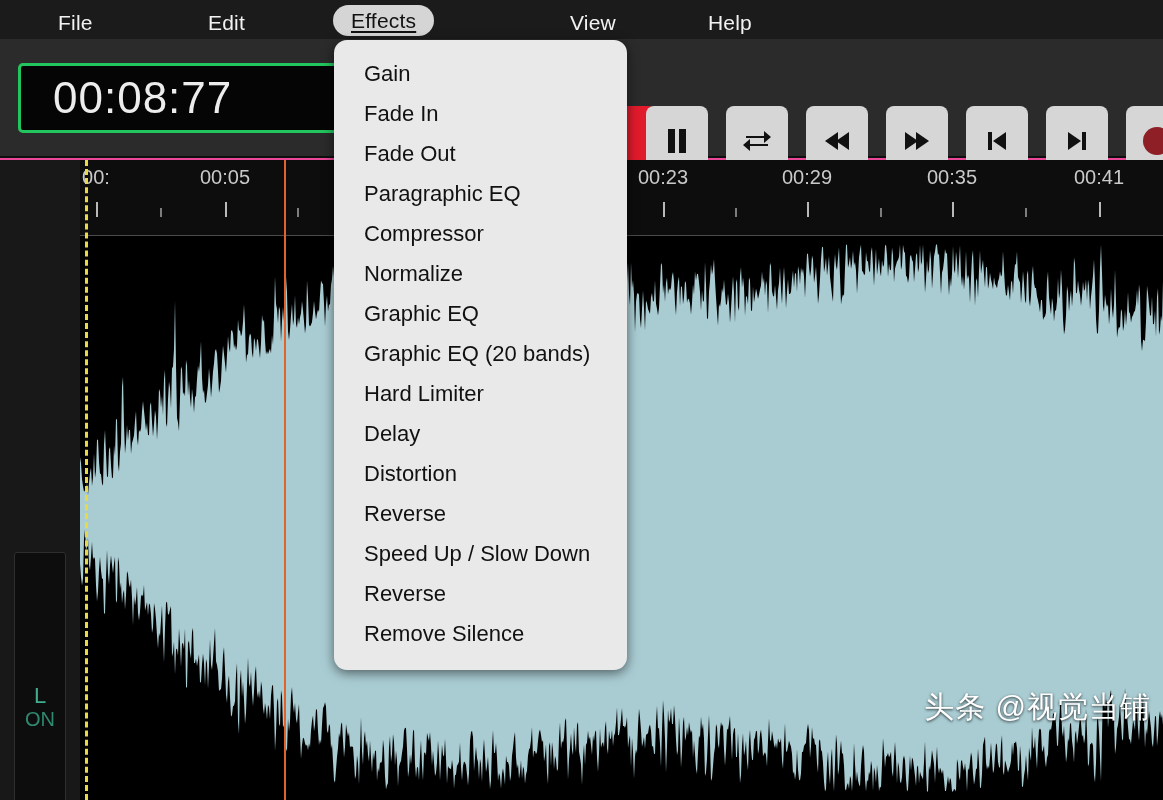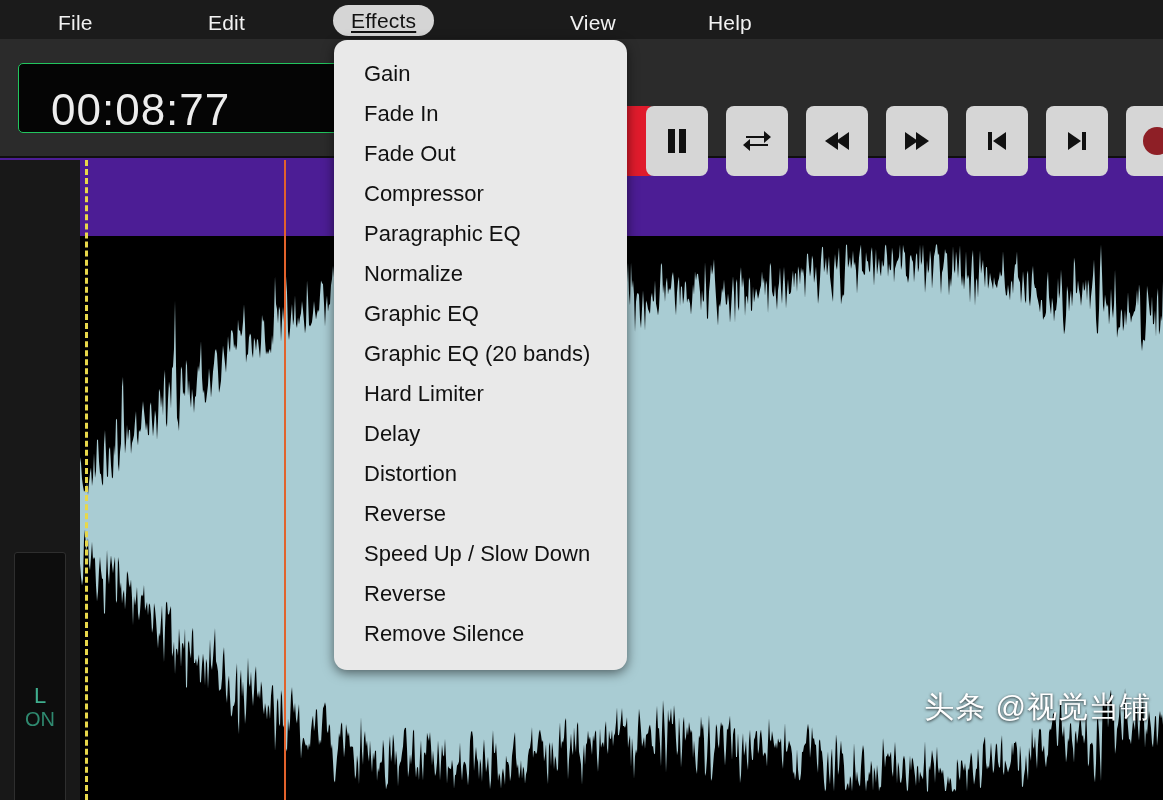--- a/index.html
+++ b/index.html
@@ -2,21 +2,21 @@
 <html><head>
 <meta charset="utf-8">
 <style>
   * { margin:0; padding:0; box-sizing:border-box; }
   html, body {
     width:1163px; height:800px;
     background:#1c1c1c;
     font-family:"Liberation Sans", sans-serif;
     overflow:hidden;
   }
-  #app { position:relative; width:1163px; height:744px; background:#4c1d95; }
+  #app { position:relative; width:1163px; height:744px; background:#ec4899; }
 
   
   #menubar {
     position:absolute; left:0; top:0; width:1163px; height:39px;
     background:#1b1b1b;
     display:flex; align-items:center;
   }
   .menu-item {
     color:#f2f2f2; font-size:21px; letter-spacing:0.2px;
     padding:5px 18px; border-radius:16px; line-height:1;
@@ -33,22 +33,22 @@
   #mi-help   { position:absolute; left:690px; top:7px; }
 
   
   #transport {
     position:absolute; left:0; top:39px; width:1163px; height:119px;
     background:#2b2b2b;
     border-bottom:2px solid #0f0f0f;
   }
   #time-display {
     position:absolute; left:18px; top:24px; width:600px; height:70px;
-    background:#050505; border:1px solid #22c55e; border-radius:5px;
-    display:flex; align-items:flex-end;
+    background:#050505; border:3px solid #22c55e; border-radius:5px;
+    display:flex; align-items:center;
   }
   #time-main {
     color:#ededed; font-size:44px; letter-spacing:1px;
     margin-left:32px; line-height:1;
   }
   #time-secondary {
     color:#5fb4b4; font-size:30px; margin-left:106px; line-height:1;
   }
   
   #btn-play {
@@ -216,20 +216,40 @@
 
     <div id="btn-record" class="tbtn">
       <span>
         <svg width="34" height="34" viewBox="0 0 34 34">
           <circle cx="17" cy="17" r="14" fill="#8e1f26"></circle>
         </svg>
       </span>
     </div>
   </div>
 
+  <div id="ruler">
+      <div class="rlabel" style="left: 16px;">00:</div>
+      <div class="rlabel" style="left: 145px;">00:05</div>
+      <div class="rlabel" style="left: 583px;">00:23</div>
+      <div class="rlabel" style="left: 727px;">00:29</div>
+      <div class="rlabel" style="left: 872px;">00:35</div>
+      <div class="rlabel" style="left: 1019px;">00:41</div>
+      <div class="rtick-major" style="left: 16px;"></div>
+      <div class="rtick-major" style="left: 145px;"></div>
+      <div class="rtick-major" style="left: 583px;"></div>
+      <div class="rtick-major" style="left: 727px;"></div>
+      <div class="rtick-major" style="left: 872px;"></div>
+      <div class="rtick-major" style="left: 1019px;"></div>
+      <div class="rtick-minor" style="left: 80px;"></div>
+      <div class="rtick-minor" style="left: 217px;"></div>
+      <div class="rtick-minor" style="left: 510px;"></div>
+      <div class="rtick-minor" style="left: 655px;"></div>
+      <div class="rtick-minor" style="left: 800px;"></div>
+      <div class="rtick-minor" style="left: 945px;"></div>
+    </div>
 
   <div id="gutter">
     <div id="channel-panel">
       <span id="ch-letter">L</span>
       <span id="ch-state">ON</span>
     </div>
   </div>
 
   <div id="track">
     <svg id="wave-svg" width="1083" height="564">
@@ -237,22 +257,22 @@
       </svg>
   </div>
 
   <div id="marker-dashed"></div>
   <div id="playhead"></div>
 
   <div id="effects-menu" style="background: rgb(233, 233, 233);">
       <div class="eff-item">Gain</div>
       <div class="eff-item">Fade In</div>
       <div class="eff-item">Fade Out</div>
+      <div class="eff-item">Paragraphic EQ</div>
       <div class="eff-item">Compressor</div>
-      <div class="eff-item">Paragraphic EQ</div>
       <div class="eff-item">Normalize</div>
       <div class="eff-item">Graphic EQ</div>
       <div class="eff-item">Graphic EQ (20 bands)</div>
       <div class="eff-item">Hard Limiter</div>
       <div class="eff-item">Delay</div>
       <div class="eff-item">Distortion</div>
       <div class="eff-item">Reverse</div>
       <div class="eff-item">Speed Up / Slow Down</div>
       <div class="eff-item">Reverse</div>
       <div class="eff-item">Remove Silence</div>

